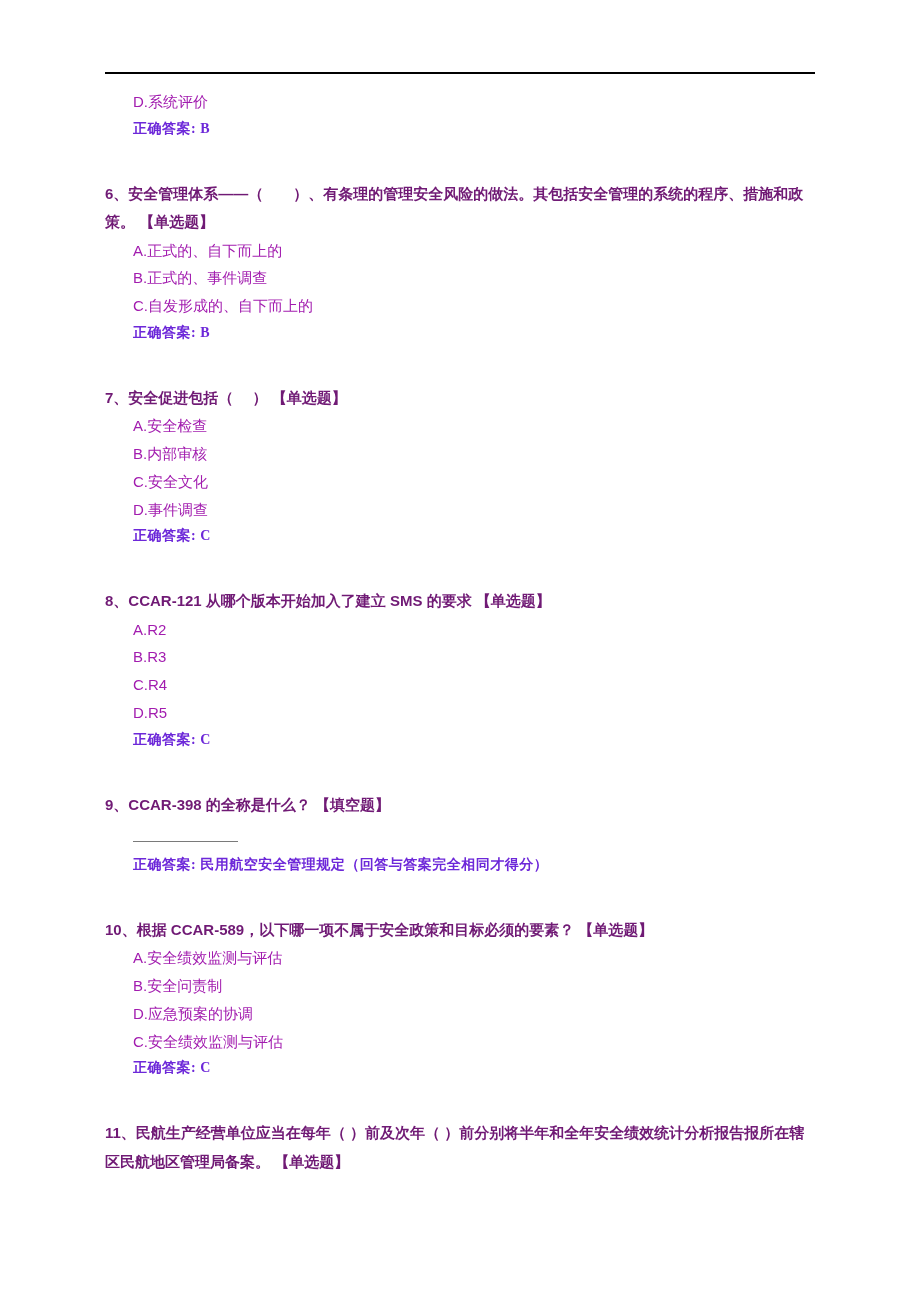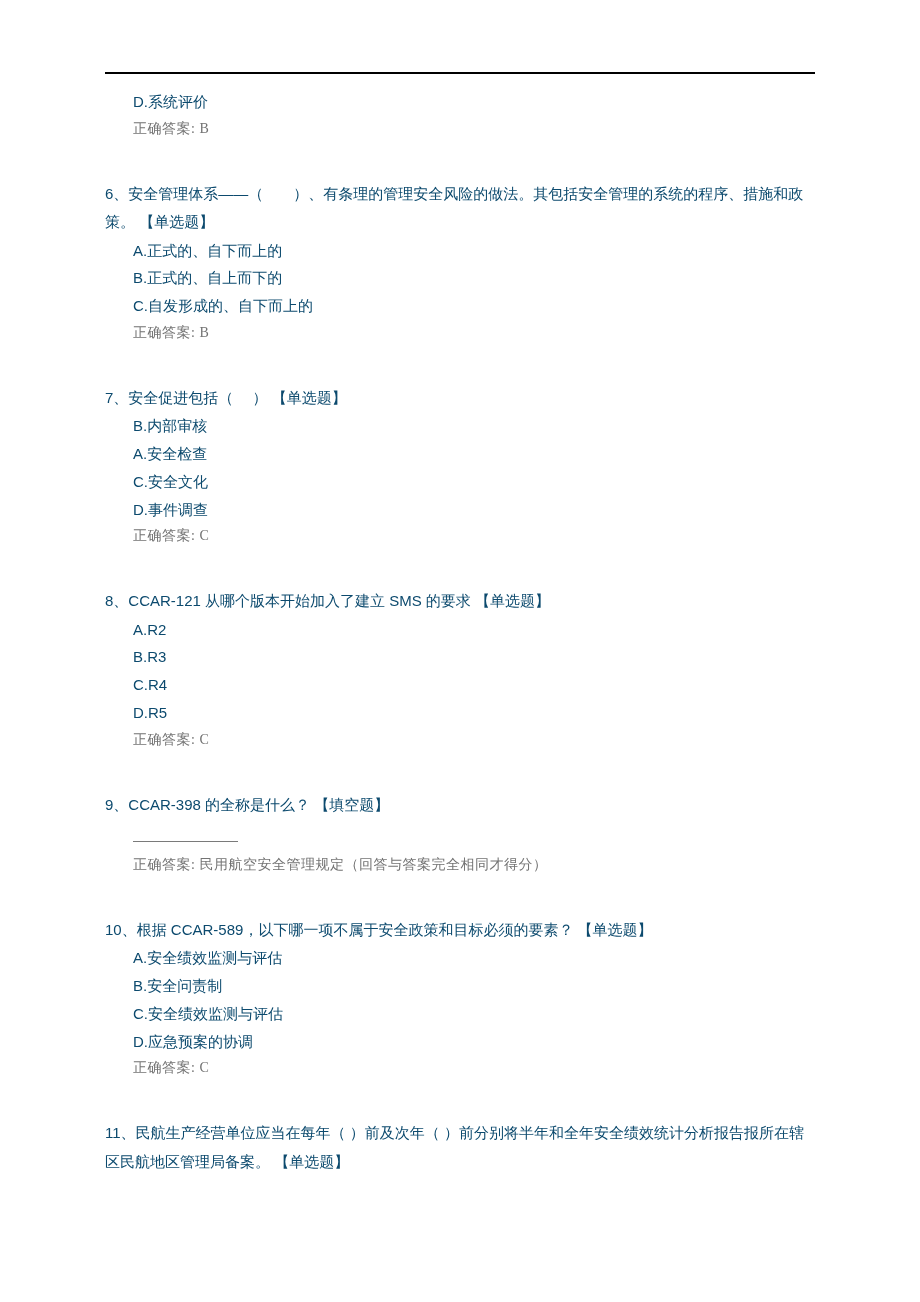--- a/index.html
+++ b/index.html
@@ -21,37 +21,38 @@
     top: 72px;
     left: 105px;
     right: 105px;
     border-top: 2px solid #000;
   }
   .question {
     margin-bottom: 38px;
   }
   .q-stem {
     font-family: "Microsoft YaHei", "微软雅黑", sans-serif;
-    font-weight: normal;
+    font-weight: bold;
     line-height: 1.9;
-    color: #0c4a6e;
+    color: #701a75;
   }
   .q-option {
     font-family: "Microsoft YaHei", "微软雅黑", sans-serif;
-    color: #0c4a6e;
+    color: #a21caf;
     line-height: 1.85;
     padding-left: 28px;
   }
   .q-answer {
     font-family: "SimSun", "宋体", serif;
-    color: #737373;
+    color: #6d28d9;
     font-size: 14px;
     line-height: 1.85;
     padding-left: 28px;
     letter-spacing: 0.5px;
+    font-weight: bold;
   }
   .blank-line {
     display: inline-block;
     border-bottom: 1px solid #7a7a7a;
     width: 105px;
     height: 1em;
     margin-left: 28px;
     vertical-align: baseline;
   }
 </style>
@@ -65,32 +66,32 @@
     <div class="q-option">D.系统评价</div>
     <div class="q-answer">
       <span>正确答案:</span>
       <span>B</span>
     </div>
   </div>
 
   <div class="question">
     <div class="q-stem">6、安全管理体系——（　　）、有条理的管理安全风险的做法。其包括安全管理的系统的程序、措施和政策。  【单选题】</div>
     <div class="q-option">A.正式的、自下而上的</div>
-    <div class="q-option">B.正式的、自上而下的</div>
+    <div class="q-option">B.正式的、事件调查</div>
     <div class="q-option">C.自发形成的、自下而上的</div>
     <div class="q-answer">
       <span>正确答案:</span>
       <span>B</span>
     </div>
   </div>
 
   <div class="question">
     <div class="q-stem">7、安全促进包括（　 ）  【单选题】</div>
+    <div class="q-option">A.安全检查</div>
     <div class="q-option">B.内部审核</div>
-    <div class="q-option">A.安全检查</div>
     <div class="q-option">C.安全文化</div>
     <div class="q-option">D.事件调查</div>
     <div class="q-answer">
       <span>正确答案:</span>
       <span>C</span>
     </div>
   </div>
 
   <div class="question">
     <div class="q-stem">8、CCAR-121 从哪个版本开始加入了建立 SMS 的要求  【单选题】</div>
@@ -112,22 +113,22 @@
     <div class="q-answer">
       <span>正确答案:</span>
       <span>民用航空安全管理规定（回答与答案完全相同才得分）</span>
     </div>
   </div>
 
   <div class="question">
     <div class="q-stem">10、根据 CCAR-589，以下哪一项不属于安全政策和目标必须的要素？  【单选题】</div>
     <div class="q-option">A.安全绩效监测与评估</div>
     <div class="q-option">B.安全问责制</div>
+    <div class="q-option">D.应急预案的协调</div>
     <div class="q-option">C.安全绩效监测与评估</div>
-    <div class="q-option">D.应急预案的协调</div>
     <div class="q-answer">
       <span>正确答案:</span>
       <span>C</span>
     </div>
   </div>
 
   <div class="question" style="margin-bottom:13px;">
     <div class="q-stem">11、民航生产经营单位应当在每年（  ）前及次年（  ）前分别将半年和全年安全绩效统计分析报告报所在辖区民航地区管理局备案。  【单选题】</div>
   </div>
 

